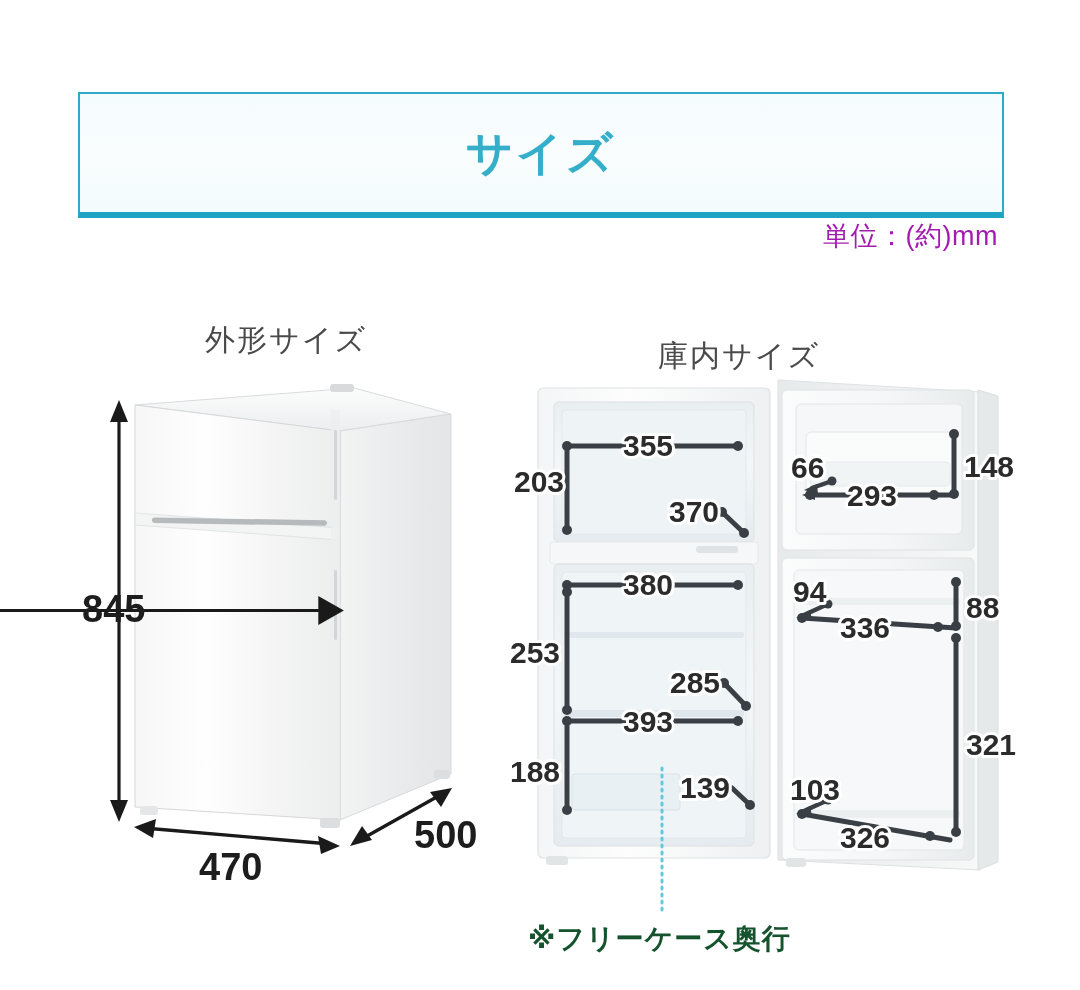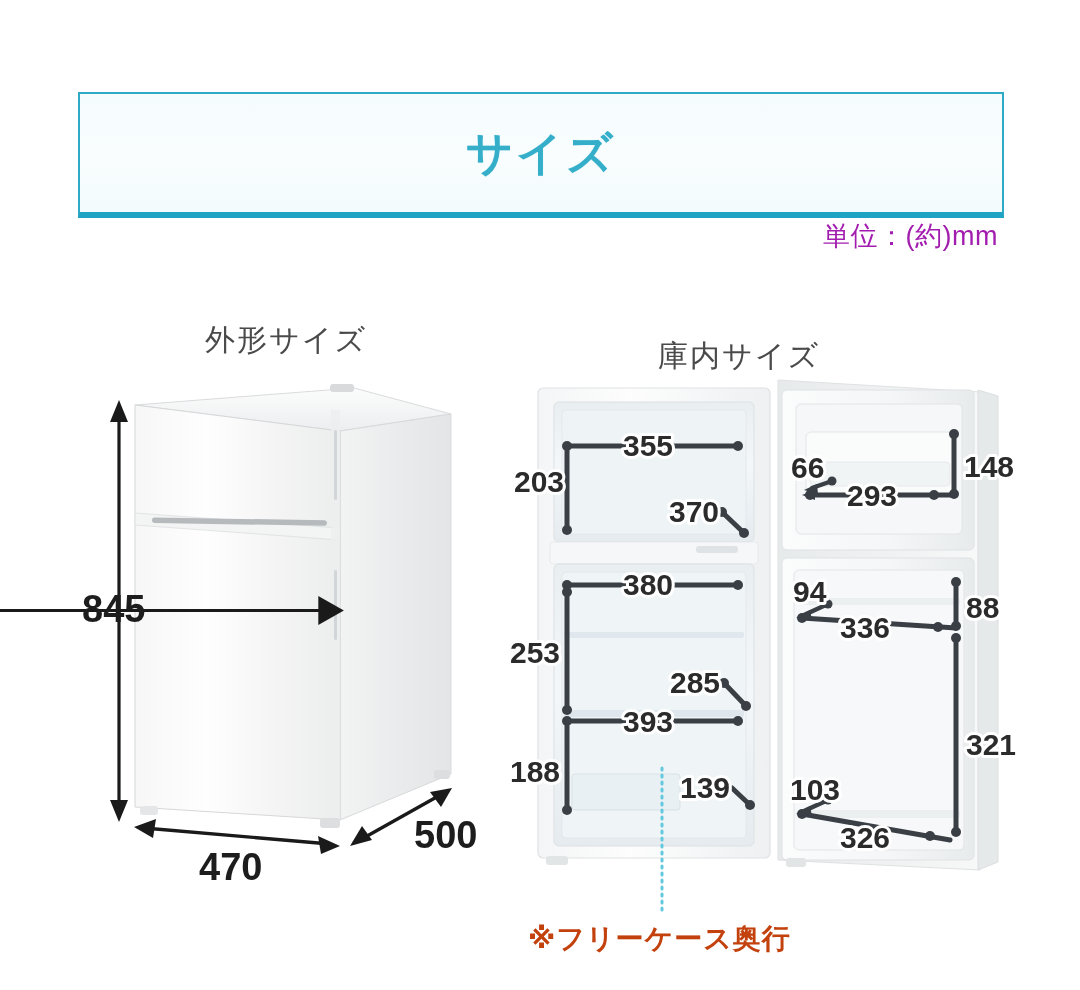--- a/index.html
+++ b/index.html
@@ -88,21 +88,21 @@
     fill: #1d1d1d;
   }
 
   
   .freecase-note {
     position: absolute;
     left: 528px;
     top: 920px;
     font-size: 28px;
     font-weight: 700;
-    color: #c2410c;
+    color: #14532d;
     letter-spacing: 1px;
   }
 </style>
 </head>
 <body>
 
 <div class="header-box">
   <div class="header-title">サイズ</div>
 </div>
 

